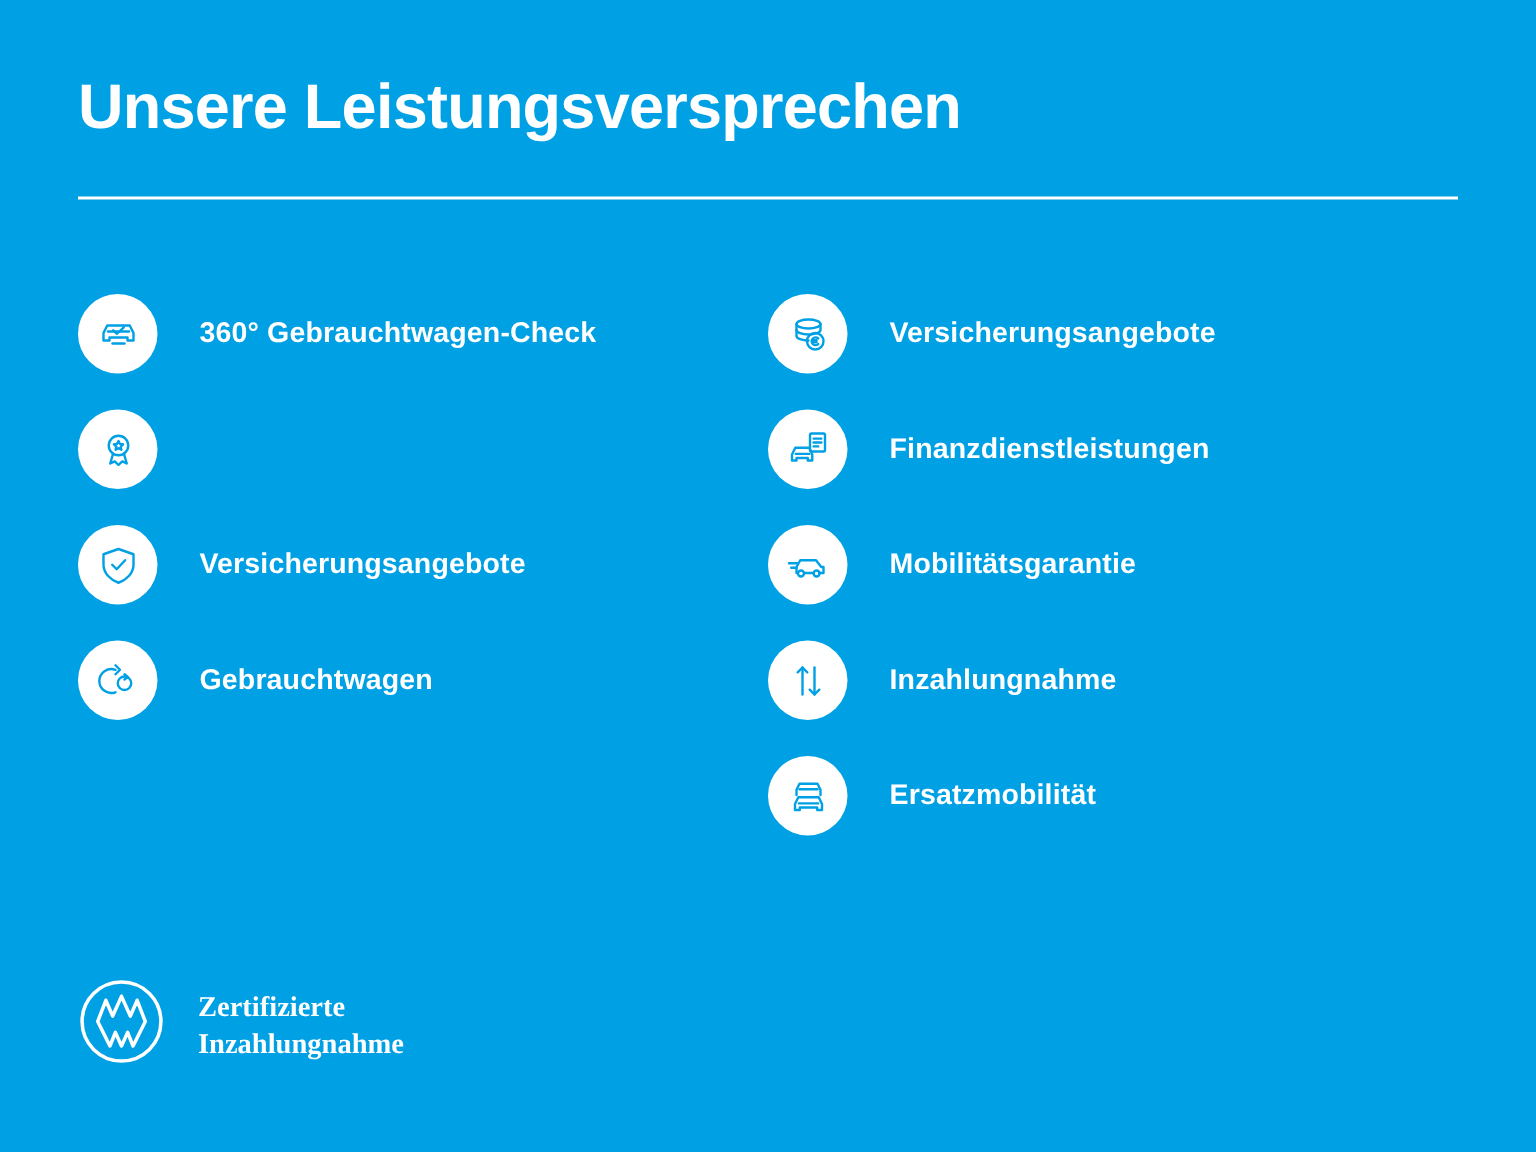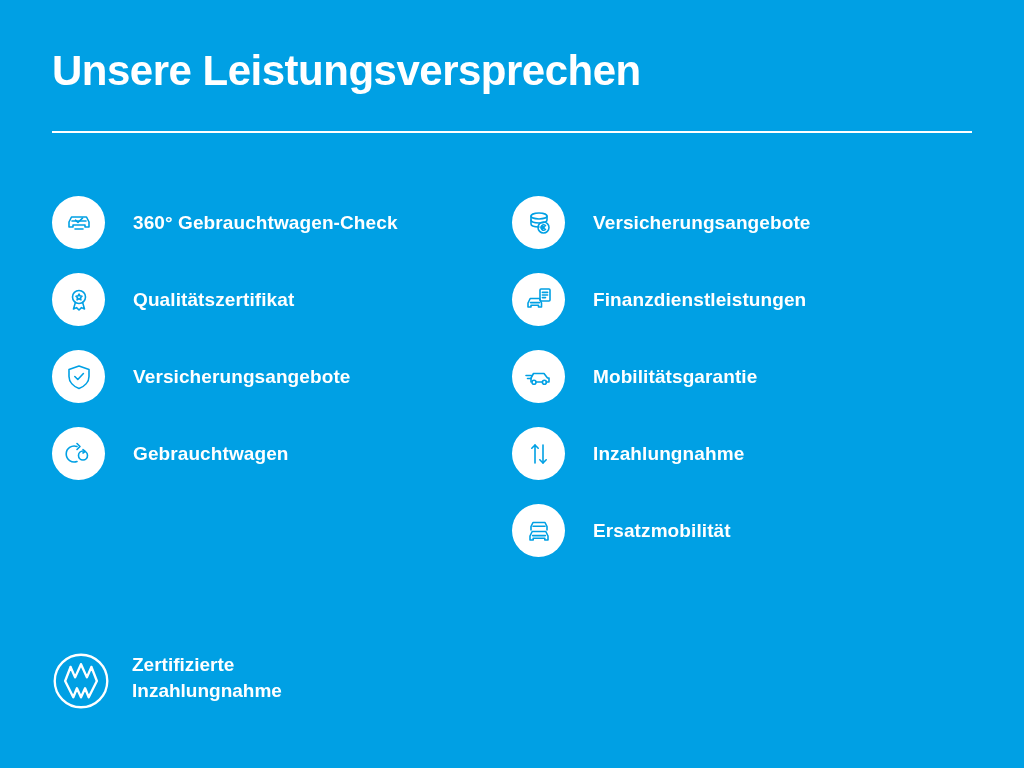--- a/index.html
+++ b/index.html
@@ -78,21 +78,22 @@
     font-size: 19px;
     font-weight: bold;
     letter-spacing: 0.1px;
     white-space: nowrap;
   }
   .footer {
     position: absolute;
     left: 52px;
     top: 652px;
     display: flex;
-    align-items: flex-start;
+    align-items: flex-end;
+    font-family: Liberation Serif, serif;
   }
   .vw-logo {
     width: 58px;
     height: 58px;
     min-width: 58px;
   }
   .footer-text {
     margin-left: 22px;
     color: #ffffff;
     font-size: 19px;
@@ -128,21 +129,20 @@
       </div>
 
       <div class="feature">
         <div class="icon-circle">
           <svg width="32" height="32" viewBox="0 0 32 32" fill="none" stroke="#00a0e4" stroke-width="1.6" stroke-linecap="round" stroke-linejoin="round">
             <circle cx="16" cy="13" r="6.5"></circle>
             <path d="M16 10 L16.9 11.9 L19 12.2 L17.5 13.7 L17.9 15.8 L16 14.8 L14.1 15.8 L14.5 13.7 L13 12.2 L15.1 11.9 Z"></path>
             <path d="M12.4 18.4 L10.5 25 L13.5 23.6 L16 26 L18.5 23.6 L21.5 25 L19.6 18.4"></path>
           </svg>
         </div>
-        <div class="feature-label">Qualitätszertifikat</div>
       </div>
 
       <div class="feature">
         <div class="icon-circle">
           <svg width="32" height="32" viewBox="0 0 32 32" fill="none" stroke="#00a0e4" stroke-width="1.6" stroke-linecap="round" stroke-linejoin="round">
             <path d="M16 5 L26 8.5 V15.5 C26 21 21.5 25.5 16 27.5 C10.5 25.5 6 21 6 15.5 V8.5 Z"></path>
             <path d="M11.8 15.5 L14.8 18.5 L20.4 12.5"></path>
           </svg>
         </div>
         <div class="feature-label">Versicherungsangebote</div>

